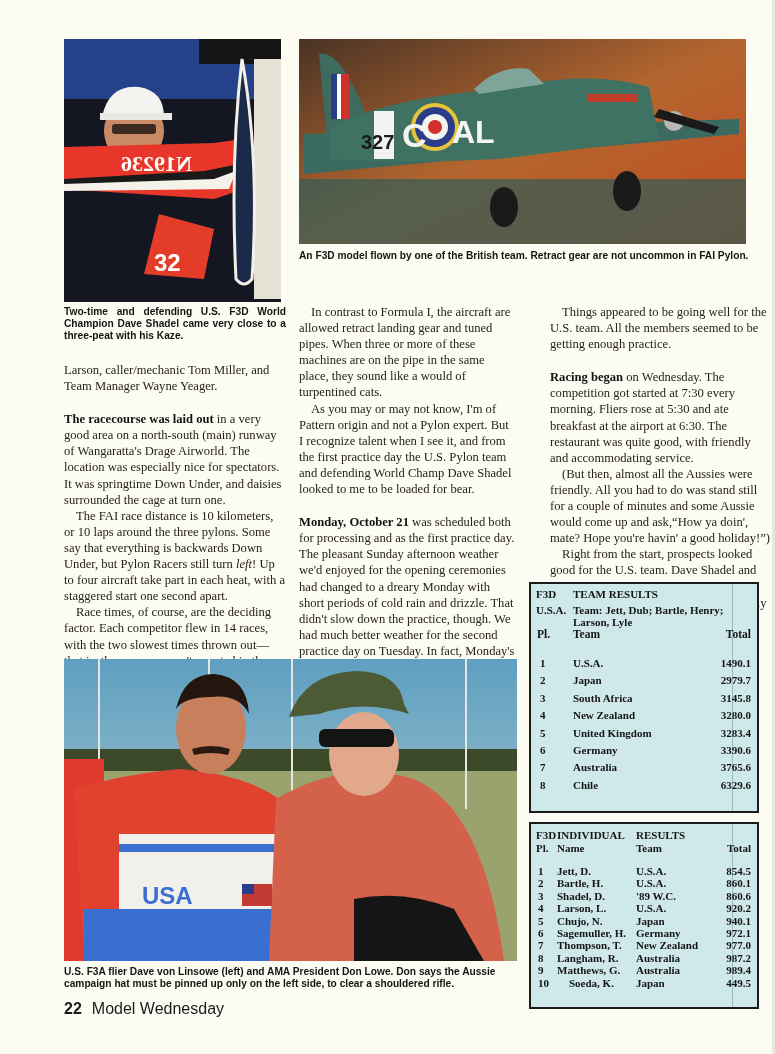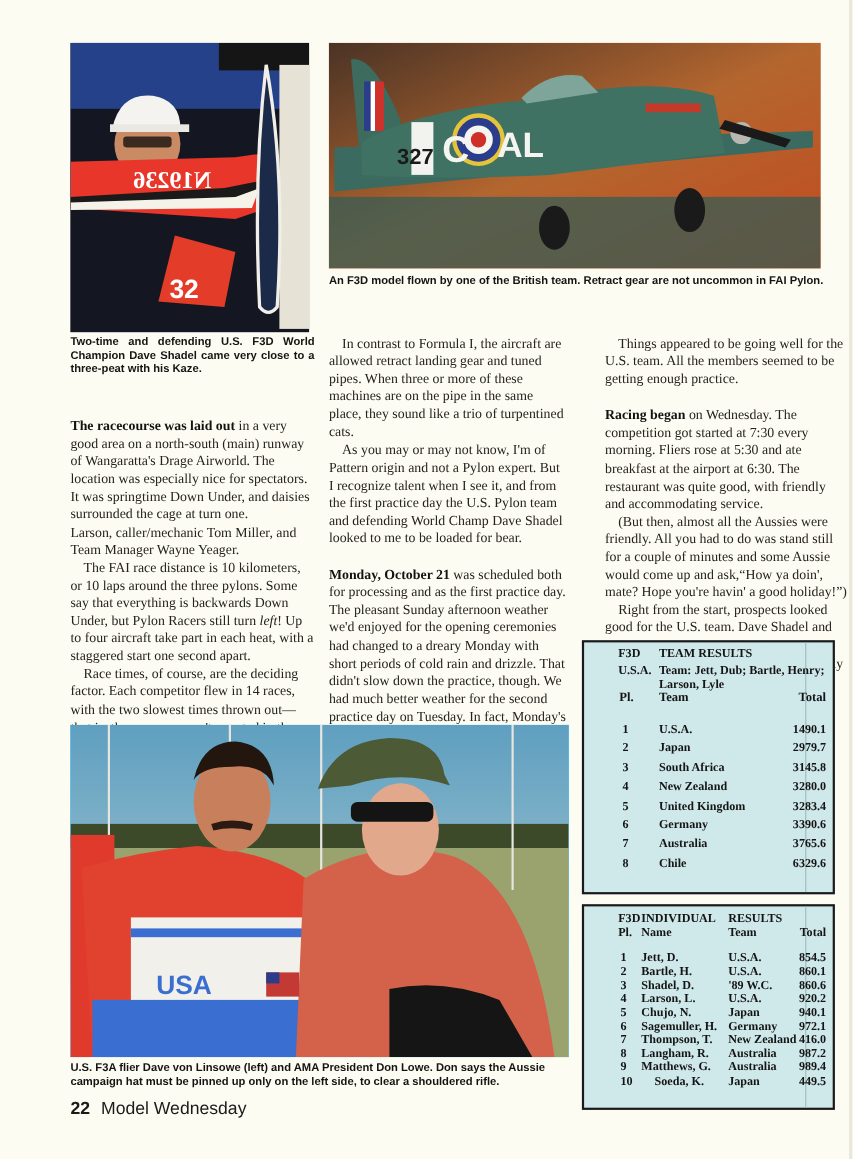--- a/index.html
+++ b/index.html
@@ -26,21 +26,21 @@
 
   .box {
     position: absolute; background: #cfe8ea;
     border: 2px solid #1a1a1a;
     font-family: "Liberation Serif", serif; font-weight: bold;
     font-size: 11px; color: #151515;
   }
   .box .divider {
     position: absolute; top: 0; bottom: 0; left: 201px; width: 1px; background: #9bbbbf;
   }
-  .trow { position: absolute; left: 0; right: 0; height: 14px; line-height: 14px; margin-left: 26px; }
+  .trow { position: absolute; left: 0; right: 0; height: 14px; line-height: 14px; }
   .trow span { position: absolute; white-space: nowrap; }
   .footer {
     position: absolute; left: 64px; top: 1000px;
     font-family: "Liberation Sans", sans-serif; font-size: 16px; color: #1a1a1a;
   }
   .footer .pg { font-weight: bold; margin-right: 10px; }
   .rightedge { position: absolute; right: 0; top: 0; width: 3px; height: 1054px; background: #e9e6da; }
 </style>
 </head>
 <body>
@@ -97,40 +97,40 @@
     <ellipse cx="205" cy="168" rx="14" ry="20" fill="#1a1a1a"></ellipse>
     <ellipse cx="328" cy="152" rx="14" ry="20" fill="#1a1a1a"></ellipse>
   </svg>
 </div>
 
 <div class="caption" style="left:299px; top:250px; width:460px; white-space:nowrap;">An F3D model flown by one of the British team. Retract gear are not uncommon in FAI Pylon.</div>
 
 <div class="caption" style="left:64px; top:306px; width:222px; text-align:justify;">Two-time and defending U.S. F3D World Champion Dave Shadel came very close to a three-peat with his Kaze.</div>
 
 <div class="col" style="left:64px; top:362px;">
+  <p class="noind"><span>Larson, caller/mechanic Tom Miller, and Team Manager Wayne Yeager.</span></p>
   <p class="noind gap"><b>The racecourse was laid out</b><span> in a very good area on a north-south (main) runway of Wangaratta's Drage Airworld. The location was especially nice for spectators. It was springtime Down Under, and daisies surrounded the cage at turn one.</span></p>
-  <p class="noind"><span>Larson, caller/mechanic Tom Miller, and Team Manager Wayne Yeager.</span></p>
   <p><span>The FAI race distance is 10 kilometers, or 10 laps around the three pylons. Some say that everything is backwards Down Under, but Pylon Racers still turn </span><i>left</i><span>! Up to four aircraft take part in each heat, with a staggered start one second apart.</span></p>
   <p><span>Race times, of course, are the deciding factor. Each competitor flew in 14 races, with the two slowest times thrown out—that is, those scores aren't counted in the official result. Fliers receive a time of 200 for such things as a no-start, no-finish, double cut,</span></p>
 </div>
 
 <div class="col" style="left:299px; top:304px; width:216px;">
-  <p><span>In contrast to Formula I, the aircraft are allowed retract landing gear and tuned pipes. When three or more of these machines are on the pipe in the same place, they sound like a trio of turpentined cats.</span></p>
+  <p><span>In contrast to Formula I, the aircraft are allowed retract landing gear and tuned pipes. When three or more of these machines are on the pipe in the same place, they sound like a would of turpentined cats.</span></p>
   <p><span>As you may or may not know, I'm of Pattern origin and not a Pylon expert. But I recognize talent when I see it, and from the first practice day the U.S. Pylon team and defending World Champ Dave Shadel looked to me to be loaded for bear.</span></p>
   <p class="noind gap"><b>Monday, October 21</b><span> was scheduled both for processing and as the first practice day. The pleasant Sunday afternoon weather we'd enjoyed for the opening ceremonies had changed to a dreary Monday  with short periods of cold rain and drizzle. That  didn't slow down the practice, though. We had much better weather for the second practice day on Tuesday. In fact, Monday's weather turned out to be the worst of the contest.</span></p>
 </div>
 
 <div class="col" style="left:550px; top:304px; width:222px;">
   <p><span>Things appeared to be going well for the U.S. team. All the members seemed to be getting enough practice.</span></p>
   <p class="noind gap"><b>Racing began</b><span> on Wednesday. The competition got started at 7:30 every morning. Fliers rose at 5:30 and ate breakfast at the airport at 6:30. The restaurant was quite good, with friendly and accommodating service.</span></p>
   <p><span>(But then, almost all the Aussies were friendly. All you had to do was stand still for a couple of minutes and some Aussie would come up and ask,“How ya doin', mate? Hope you're havin' a good holiday!”)</span></p>
   <p><span>Right from the start, prospects looked good for the U.S. team. Dave Shadel and Dub Jett turned the two fast times of the day (70.9 and 71.4, respectively). The only</span></p>
 </div>
 
-<div class="photo" style="left:64px; top:659px; width:453px; height:302px; background:#0ea5e9;">
+<div class="photo" style="left:64px; top:659px; width:453px; height:302px; background:#ec4899;">
   <svg width="453" height="302" viewBox="0 0 453 302">
     <defs>
       <linearGradient id="sky" x1="0" y1="0" x2="0" y2="1">
         <stop offset="0" stop-color="#5f9fc0"></stop>
         <stop offset="1" stop-color="#bcd5d6"></stop>
       </linearGradient>
     </defs>
     <rect width="453" height="302" fill="url(#sky)"></rect>
     <rect x="0" y="90" width="453" height="22" fill="#3d4a2a"></rect>
     <rect x="0" y="112" width="453" height="190" fill="#9aa36e"></rect>
@@ -268,21 +268,21 @@
       <div class="trow" style="top: 103px; height: 12px; line-height: 12px;">
         <span style="left:7px">6</span>
         <span style="left:26px">Sagemuller, H.</span>
         <span style="left:105px">Germany</span>
         <span style="right:6px">972.1</span>
       </div>
       <div class="trow" style="top: 115.4px; height: 12px; line-height: 12px;">
         <span style="left:7px">7</span>
         <span style="left:26px">Thompson, T.</span>
         <span style="left:105px">New Zealand</span>
-        <span style="right:6px">416.0</span>
+        <span style="right:6px">977.0</span>
       </div>
       <div class="trow" style="top: 127.8px; height: 12px; line-height: 12px;">
         <span style="left:7px">8</span>
         <span style="left:26px">Langham, R.</span>
         <span style="left:105px">Australia</span>
         <span style="right:6px">987.2</span>
       </div>
       <div class="trow" style="top: 140.2px; height: 12px; line-height: 12px;">
         <span style="left:7px">9</span>
         <span style="left:26px">Matthews, G.</span>

